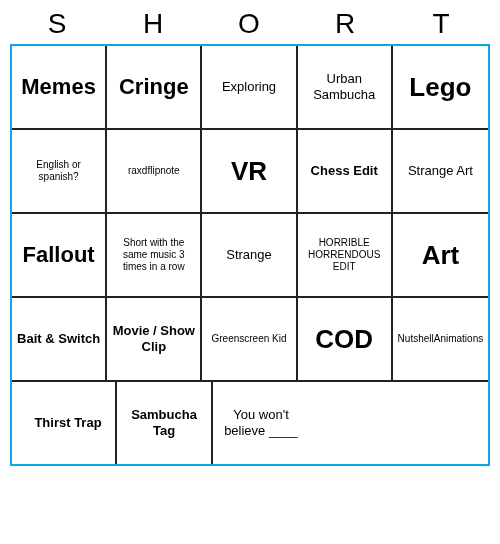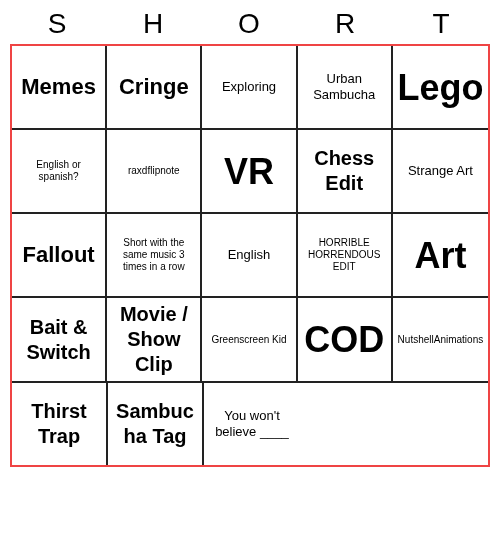--- a/index.html
+++ b/index.html
@@ -21,29 +21,30 @@
       font-size: 28px;
       font-weight: normal;
       letter-spacing: 2px;
     }
     .bingo-header span {
       width: 88px;
       text-align: center;
       display: inline-block;
     }
     .bingo-grid {
-      border: 2px solid #ef4444;
+      border: 2px solid #0ea5e9;
       width: 480px;
     }
     .bingo-row {
       display: flex;
       border-bottom: 2px solid #222;
     }
     .bingo-row:last-child {
       border-bottom: none;
+      padding-left: 9px;
     }
     .bingo-cell {
       border-right: 2px solid #222;
       width: 96px;
       min-height: 82px;
       display: flex;
       align-items: center;
       justify-content: center;
       text-align: center;
       padding: 4px 3px;
@@ -52,29 +53,29 @@
       word-break: break-word;
     }
     .bingo-cell:last-child {
       border-right: none;
     }
     .cell-large {
       font-size: 22px;
       font-weight: bold;
     }
     .cell-xlarge {
-      font-size: 36px;
+      font-size: 26px;
       font-weight: bold;
     }
     .cell-small {
       font-size: 10px;
       line-height: 1.2;
     }
     .cell-medium {
-      font-size: 20px;
+      font-size: 13px;
       font-weight: bold;
     }
   </style>
 </head>
 <body>
 
 <div class="bingo-header">
   <span>S</span>
   <span>H</span>
   <span>O</span>
@@ -93,21 +94,21 @@
     <div class="bingo-row">
       <div class="bingo-cell cell-small">English or spanish?</div>
       <div class="bingo-cell cell-small">raxdflipnote</div>
       <div class="bingo-cell cell-xlarge">VR</div>
       <div class="bingo-cell cell-medium">Chess Edit</div>
       <div class="bingo-cell ">Strange Art</div>
     </div>
     <div class="bingo-row">
       <div class="bingo-cell cell-large">Fallout</div>
       <div class="bingo-cell cell-small">Short with the same music 3 times in a row</div>
-      <div class="bingo-cell ">English</div>
+      <div class="bingo-cell ">Strange</div>
       <div class="bingo-cell cell-small">HORRIBLE HORRENDOUS EDIT</div>
       <div class="bingo-cell cell-xlarge">Art</div>
     </div>
     <div class="bingo-row">
       <div class="bingo-cell cell-medium">Bait &amp; Switch</div>
       <div class="bingo-cell cell-medium">Movie / Show Clip</div>
       <div class="bingo-cell cell-small">Greenscreen Kid</div>
       <div class="bingo-cell cell-xlarge">COD</div>
       <div class="bingo-cell cell-small">NutshellAnimations</div>
     </div>

